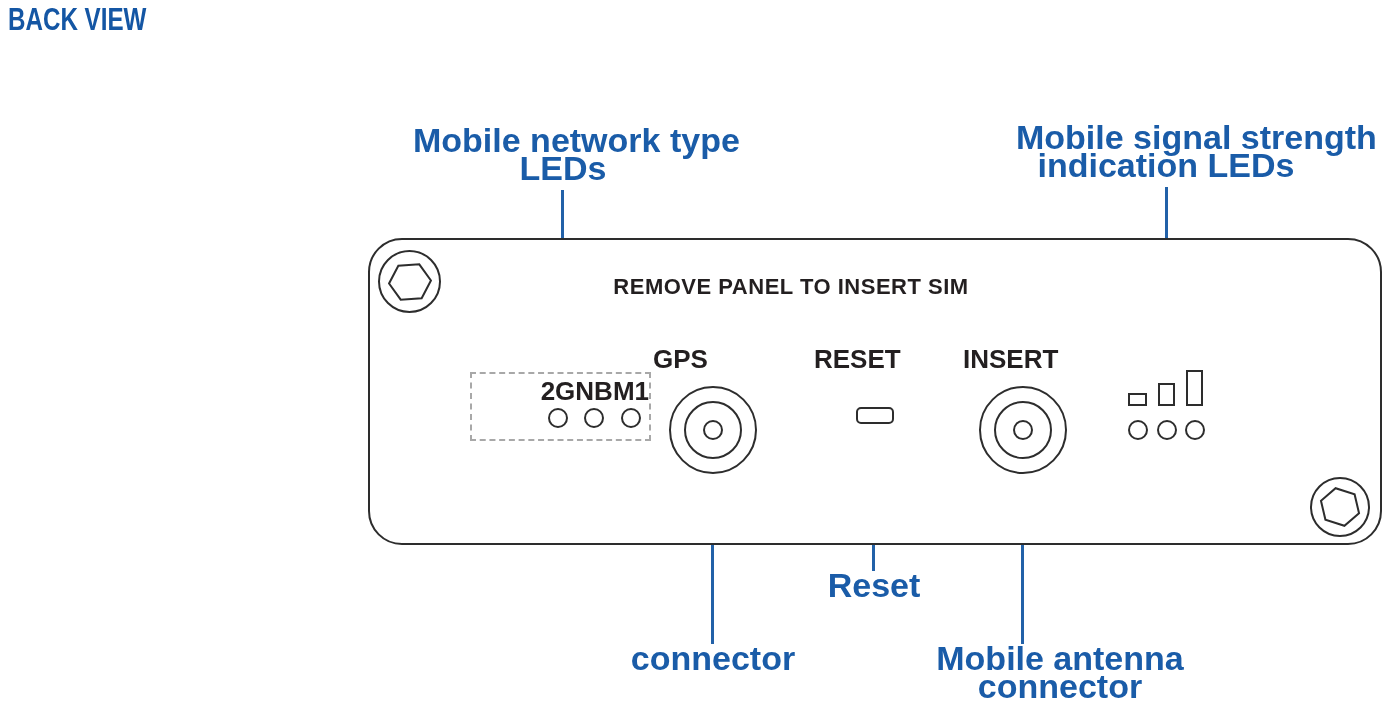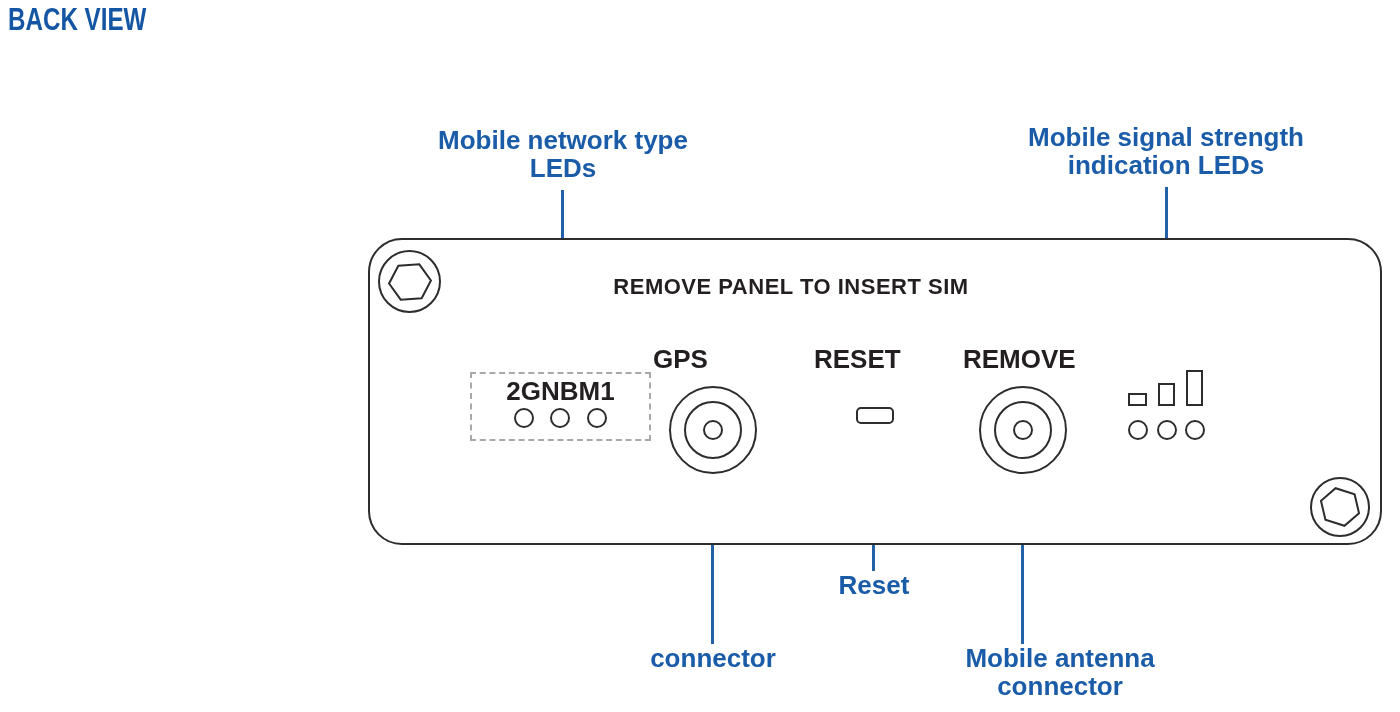--- a/index.html
+++ b/index.html
@@ -18,21 +18,21 @@
     position:relative;width:1400px;height:712px;background:var(--bg);overflow:hidden;
   }
   .page-title{
     position:absolute;left:8px;top:2px;
     font-size:31px;font-weight:700;color:var(--title-blue);
     letter-spacing:0px;transform:scaleX(0.78);transform-origin:0 0;
     white-space:pre;
   }
   .callout{
     position:absolute;color:var(--label-blue);
-    font-size:26px;font-weight:600;text-align:center;line-height:28px;
+    font-size:34px;font-weight:600;text-align:center;line-height:28px;
   }
   .callout div{white-space:pre;}
   .cline{
     position:absolute;width:3px;background:var(--line-blue);
   }
   .panel{
     position:absolute;left:368px;top:238px;width:1014px;height:307px;
     border:2px solid var(--panel-stroke);border-radius:34px;background:#fff;
   }
   .sim-notice{
@@ -46,21 +46,21 @@
     display:flex;align-items:center;justify-content:center;background:#fff;
   }
   .screw svg{display:block;}
   .port-label{
     position:absolute;width:120px;
     font-size:26px;font-weight:700;color:var(--dark);
   }
   .led-box{
     position:absolute;left:470px;top:372px;width:181px;height:69px;
     border:2px dashed var(--dashed-gray);
-    display:flex;justify-content:center;align-items:flex-start;
+    display:flex;justify-content:flex-end;align-items:flex-start;
     padding-top:3px;
   }
   .led-col{display:flex;flex-direction:column;align-items:center;}
   .led-name{font-size:26px;font-weight:700;color:var(--dark);line-height:28px;}
   .led-dot{
     width:20px;height:20px;border:2.5px solid var(--panel-stroke);border-radius:50%;
     margin-top:3px;background:#fff;
   }
   .conn{position:absolute;width:88px;height:88px;}
   .conn .c-outer{position:absolute;inset:0;border:2px solid var(--panel-stroke);border-radius:50%;}
@@ -131,21 +131,21 @@
   <div class="port-label" style="left:653px;top:344px;">GPS</div>
   <div class="conn" style="left:669px;top:386px;">
     <div class="c-outer"></div>
     <div class="c-mid"></div>
     <div class="c-inner"></div>
   </div>
 
   <div class="port-label" style="left:814px;top:344px;">RESET</div>
   <div class="reset-slot"></div>
 
-  <div class="port-label" style="left:963px;top:344px;">REMOVE</div>
+  <div class="port-label" style="left:963px;top:344px;">INSERT</div>
   <div class="conn" style="left:979px;top:386px;">
     <div class="c-outer"></div>
     <div class="c-mid"></div>
     <div class="c-inner"></div>
   </div>
 
   <div>
     <div class="sbar" style="left:1128px;top:393px;width:19px;height:13px;"></div>
     <div class="sbar" style="left:1158px;top:383px;width:17px;height:23px;"></div>
     <div class="sbar" style="left:1186px;top:370px;width:17px;height:36px;"></div>

